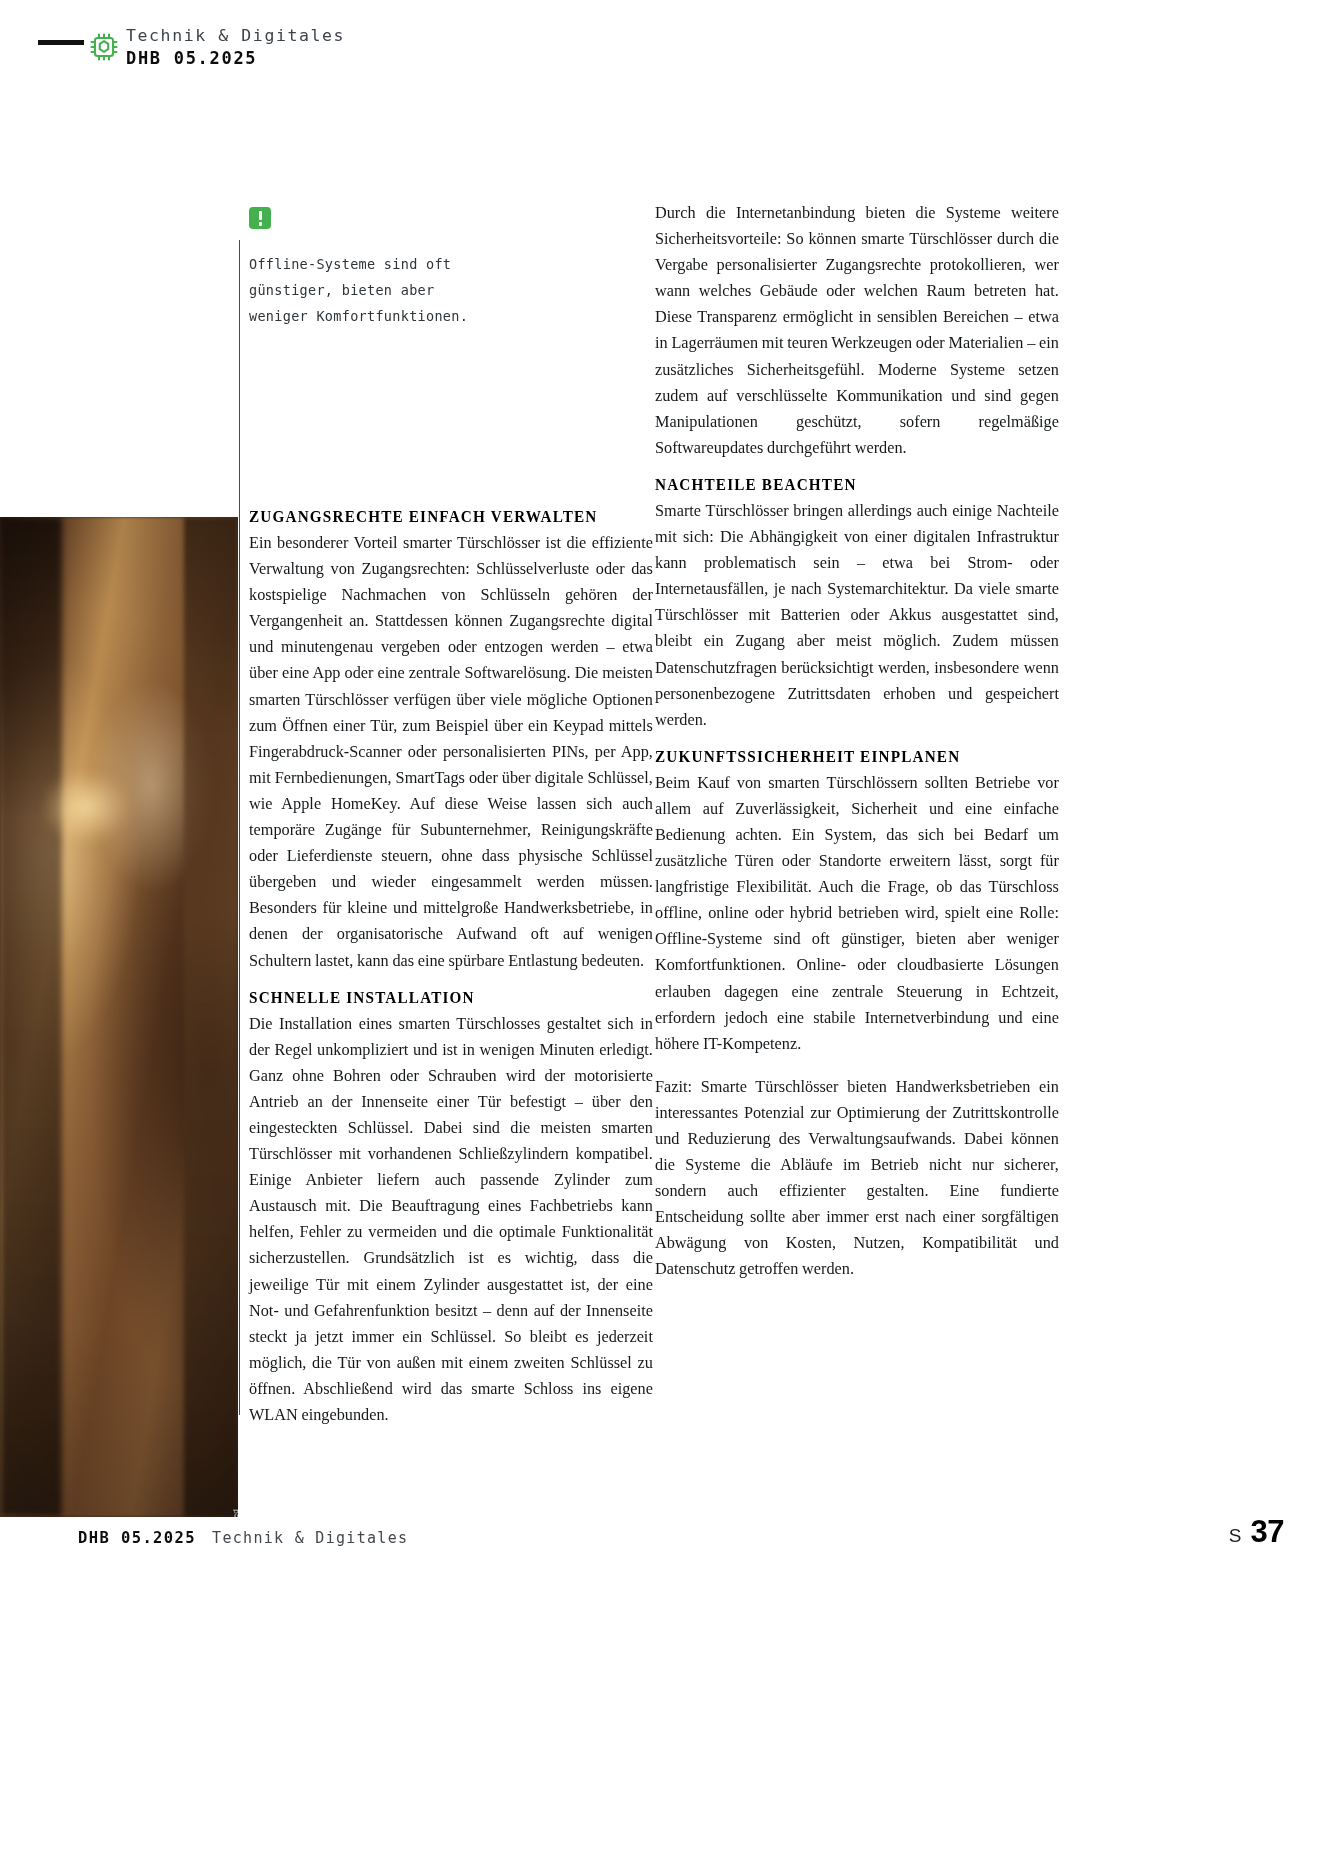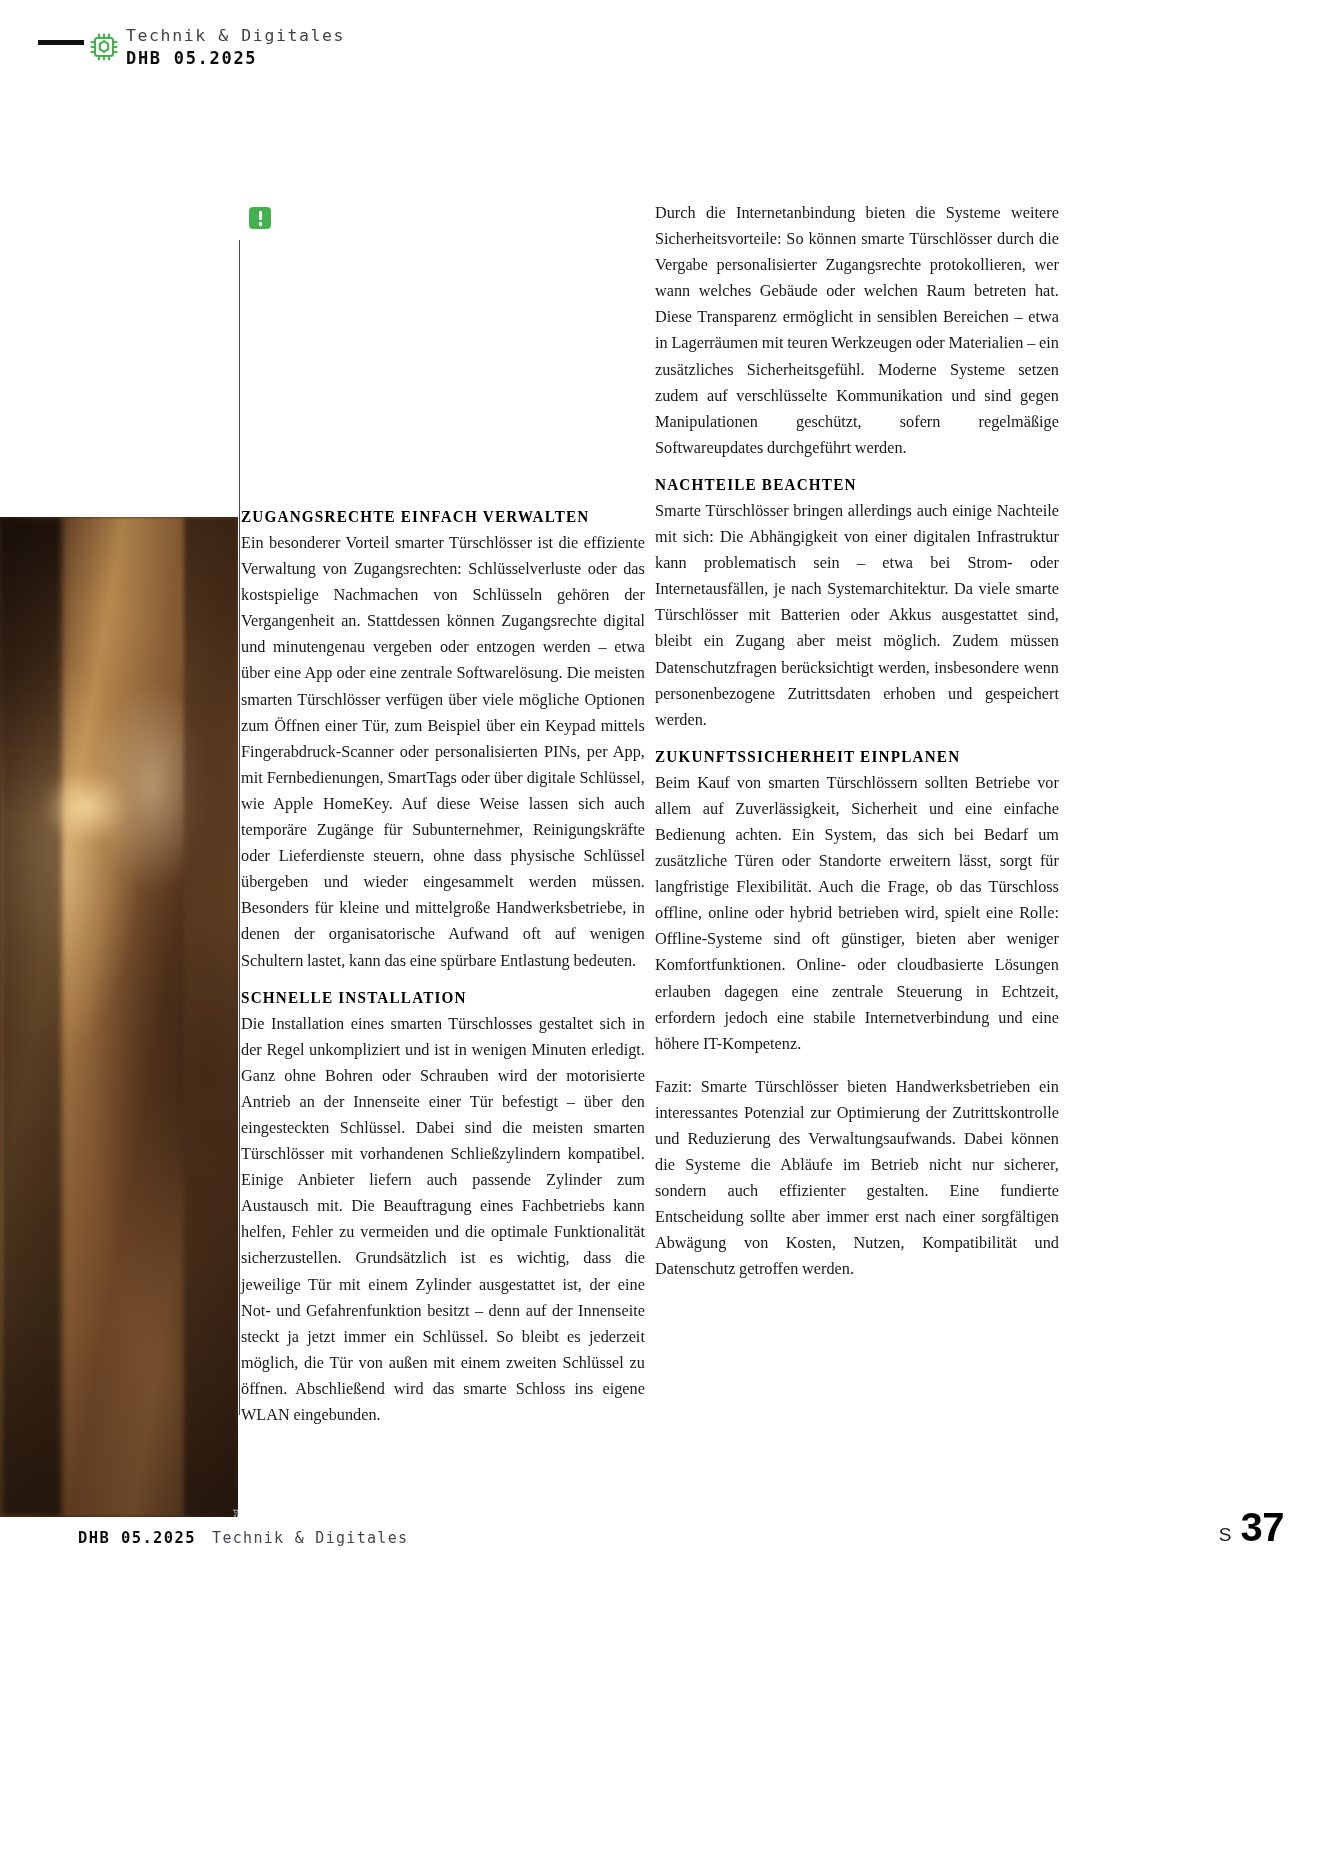--- a/index.html
+++ b/index.html
@@ -168,21 +168,21 @@
     color: #2f3438;
   }
   .callout-text div { white-space: nowrap; }
 
   
   .col {
     position: absolute;
     width: 404px;
     font-family: Liberation Serif, serif;
   }
-  .col-left  { left: 241px; top: 508px; }
+  .col-left  { left: 249px; top: 508px; }
   .col-right { left: 655px; top: 199px; }
 
   .body-p {
     font-size: 17.4px;
     line-height: 26.1px;
     color: #15181a;
     text-align: justify;
     margin: 0 0 0 0;
     font-stretch: condensed;
     transform: scaleX(0.935);
@@ -246,21 +246,21 @@
     gap: 9px;
     white-space: nowrap;
   }
   .footer-s {
     font-family: "Liberation Sans", sans-serif;
     font-size: 19px;
     color: #1a1a1a;
   }
   .footer-pageno {
     font-family: "Liberation Sans", sans-serif;
-    font-size: 40px;
+    font-size: 31px;
     font-weight: bold;
     color: #000;
     letter-spacing: -0.5px;
   }
 </style>
 </head>
 <body>
 
 <div class="page">
 
@@ -288,20 +288,25 @@
     <div class="photo-band-b"></div>
     <div class="photo-glow"></div>
     <div class="photo-vignette"></div>
     <div class="photo-credit">Foto: © iStock.com/undefined undefined</div>
   </div>
 
   <div class="col-divider"></div>
 
   <div class="callout">
     <div class="callout-badge"></div>
+    <div class="callout-text">
+      <div>Offline-Systeme sind oft</div>
+      <div>günstiger, bieten aber</div>
+      <div>weniger Komfortfunktionen.</div>
+    </div>
   </div>
 
   <div class="col col-left">
     <h2 class="sec-head first">ZUGANGSRECHTE EINFACH VERWALTEN</h2>
     <p class="body-p">Ein besonderer Vorteil smarter Türschlösser ist die effiziente Verwaltung von Zugangsrechten: Schlüsselverluste oder das kostspielige Nachmachen von Schlüsseln gehören der Vergangenheit an. Stattdessen können Zugangsrechte digital und minutengenau vergeben oder entzogen werden – etwa über eine App oder eine zentrale Softwarelösung. Die meisten smarten Türschlösser verfügen über viele mögliche Optionen zum Öffnen einer Tür, zum Beispiel über ein Keypad mittels Fingerabdruck-Scanner oder personalisierten PINs, per App, mit Fernbedienungen, SmartTags oder über digitale Schlüssel, wie Apple HomeKey. Auf diese Weise lassen sich auch temporäre Zugänge für Subunternehmer, Reinigungskräfte oder Lieferdienste steuern, ohne dass physische Schlüssel übergeben und wieder eingesammelt werden müssen. Besonders für kleine und mittelgroße Handwerksbetriebe, in denen der organisatorische Aufwand oft auf wenigen Schultern lastet, kann das eine spürbare Entlastung bedeuten.</p>
 
     <h2 class="sec-head">SCHNELLE INSTALLATION</h2>
     <p class="body-p">Die Installation eines smarten Türschlosses gestaltet sich in der Regel unkompliziert und ist in wenigen Minuten erledigt. Ganz ohne Bohren oder Schrauben wird der motorisierte Antrieb an der Innenseite einer Tür befestigt – über den eingesteckten Schlüssel. Dabei sind die meisten smarten Türschlösser mit vorhandenen Schließzylindern kompatibel. Einige Anbieter liefern auch passende Zylinder zum Austausch mit. Die Beauftragung eines Fachbetriebs kann helfen, Fehler zu vermeiden und die optimale Funktionalität sicherzustellen. Grundsätzlich ist es wichtig, dass die jeweilige Tür mit einem Zylinder ausgestattet ist, der eine Not- und Gefahrenfunktion besitzt – denn auf der Innenseite steckt ja jetzt immer ein Schlüssel. So bleibt es jederzeit möglich, die Tür von außen mit einem zweiten Schlüssel zu öffnen. Abschließend wird das smarte Schloss ins eigene WLAN eingebunden.</p>
   </div>
 

